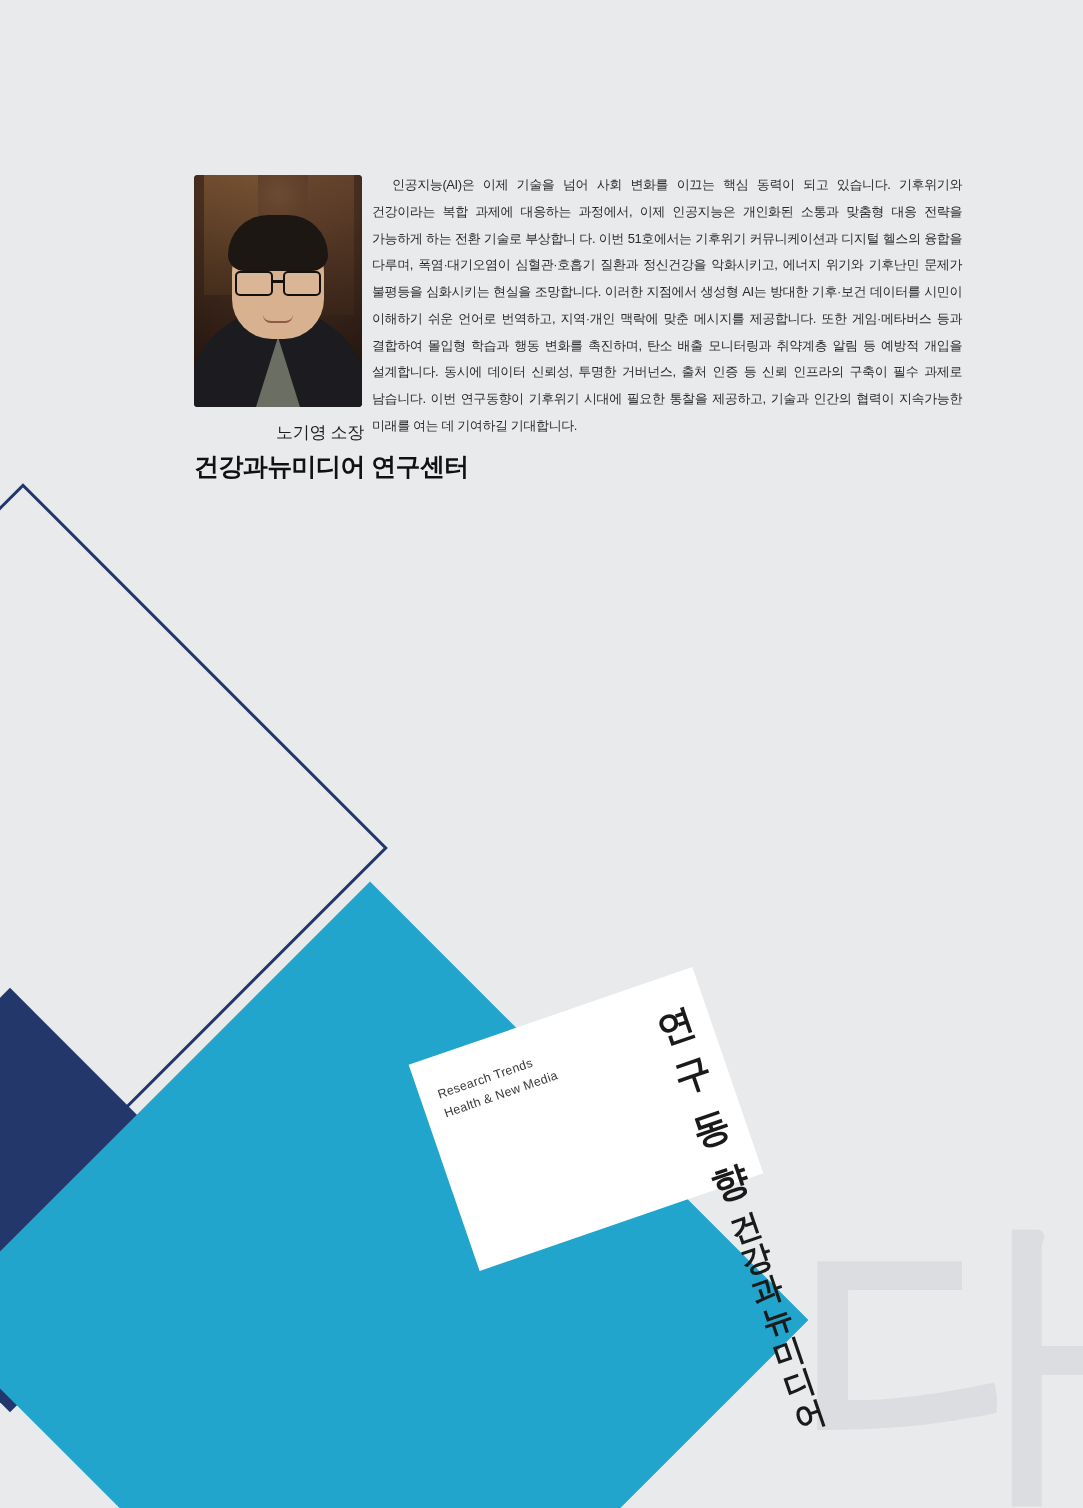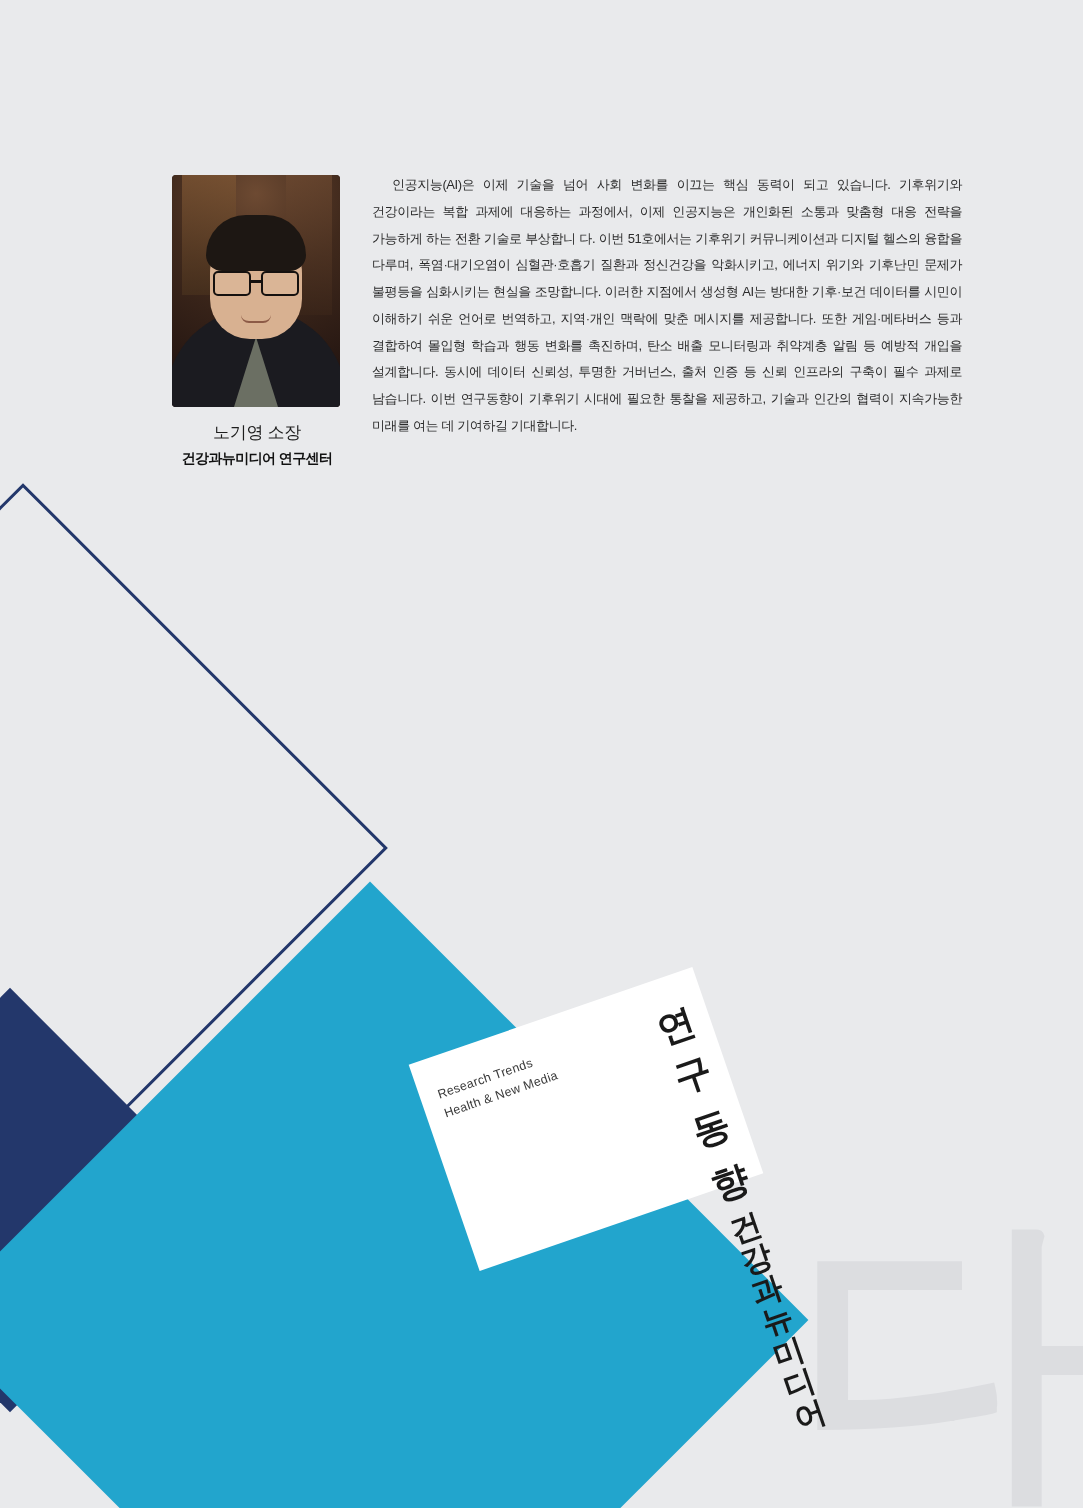--- a/index.html
+++ b/index.html
@@ -122,24 +122,24 @@
   }
 
   
   .content {
     position: absolute;
     inset: 0;
   }
 
   .profile {
     position: absolute;
-    left: 124px;
+    left: 146px;
     top: 175px;
     width: 170px;
-    text-align: center;
+    text-align: right;
     padding-left: 48px;
   }
   .profile-photo {
     width: 168px;
     height: 232px;
     border-radius: 4px;
     overflow: hidden;
     position: relative;
     background: #3a2b26;
   }
@@ -222,21 +222,21 @@
   }
 
   .profile-name {
     margin-top: 14px;
     font-size: 17px;
     color: #1d1d1d;
     letter-spacing: -.3px;
   }
   .profile-org {
     margin-top: 6px;
-    font-size: 14px;
+    font-size: 25px;
     font-weight: 700;
     color: #111;
     letter-spacing: -.6px;
     white-space: nowrap;
   }
 
   .greeting {
     position: absolute;
     left: 372px;
     top: 172px;

